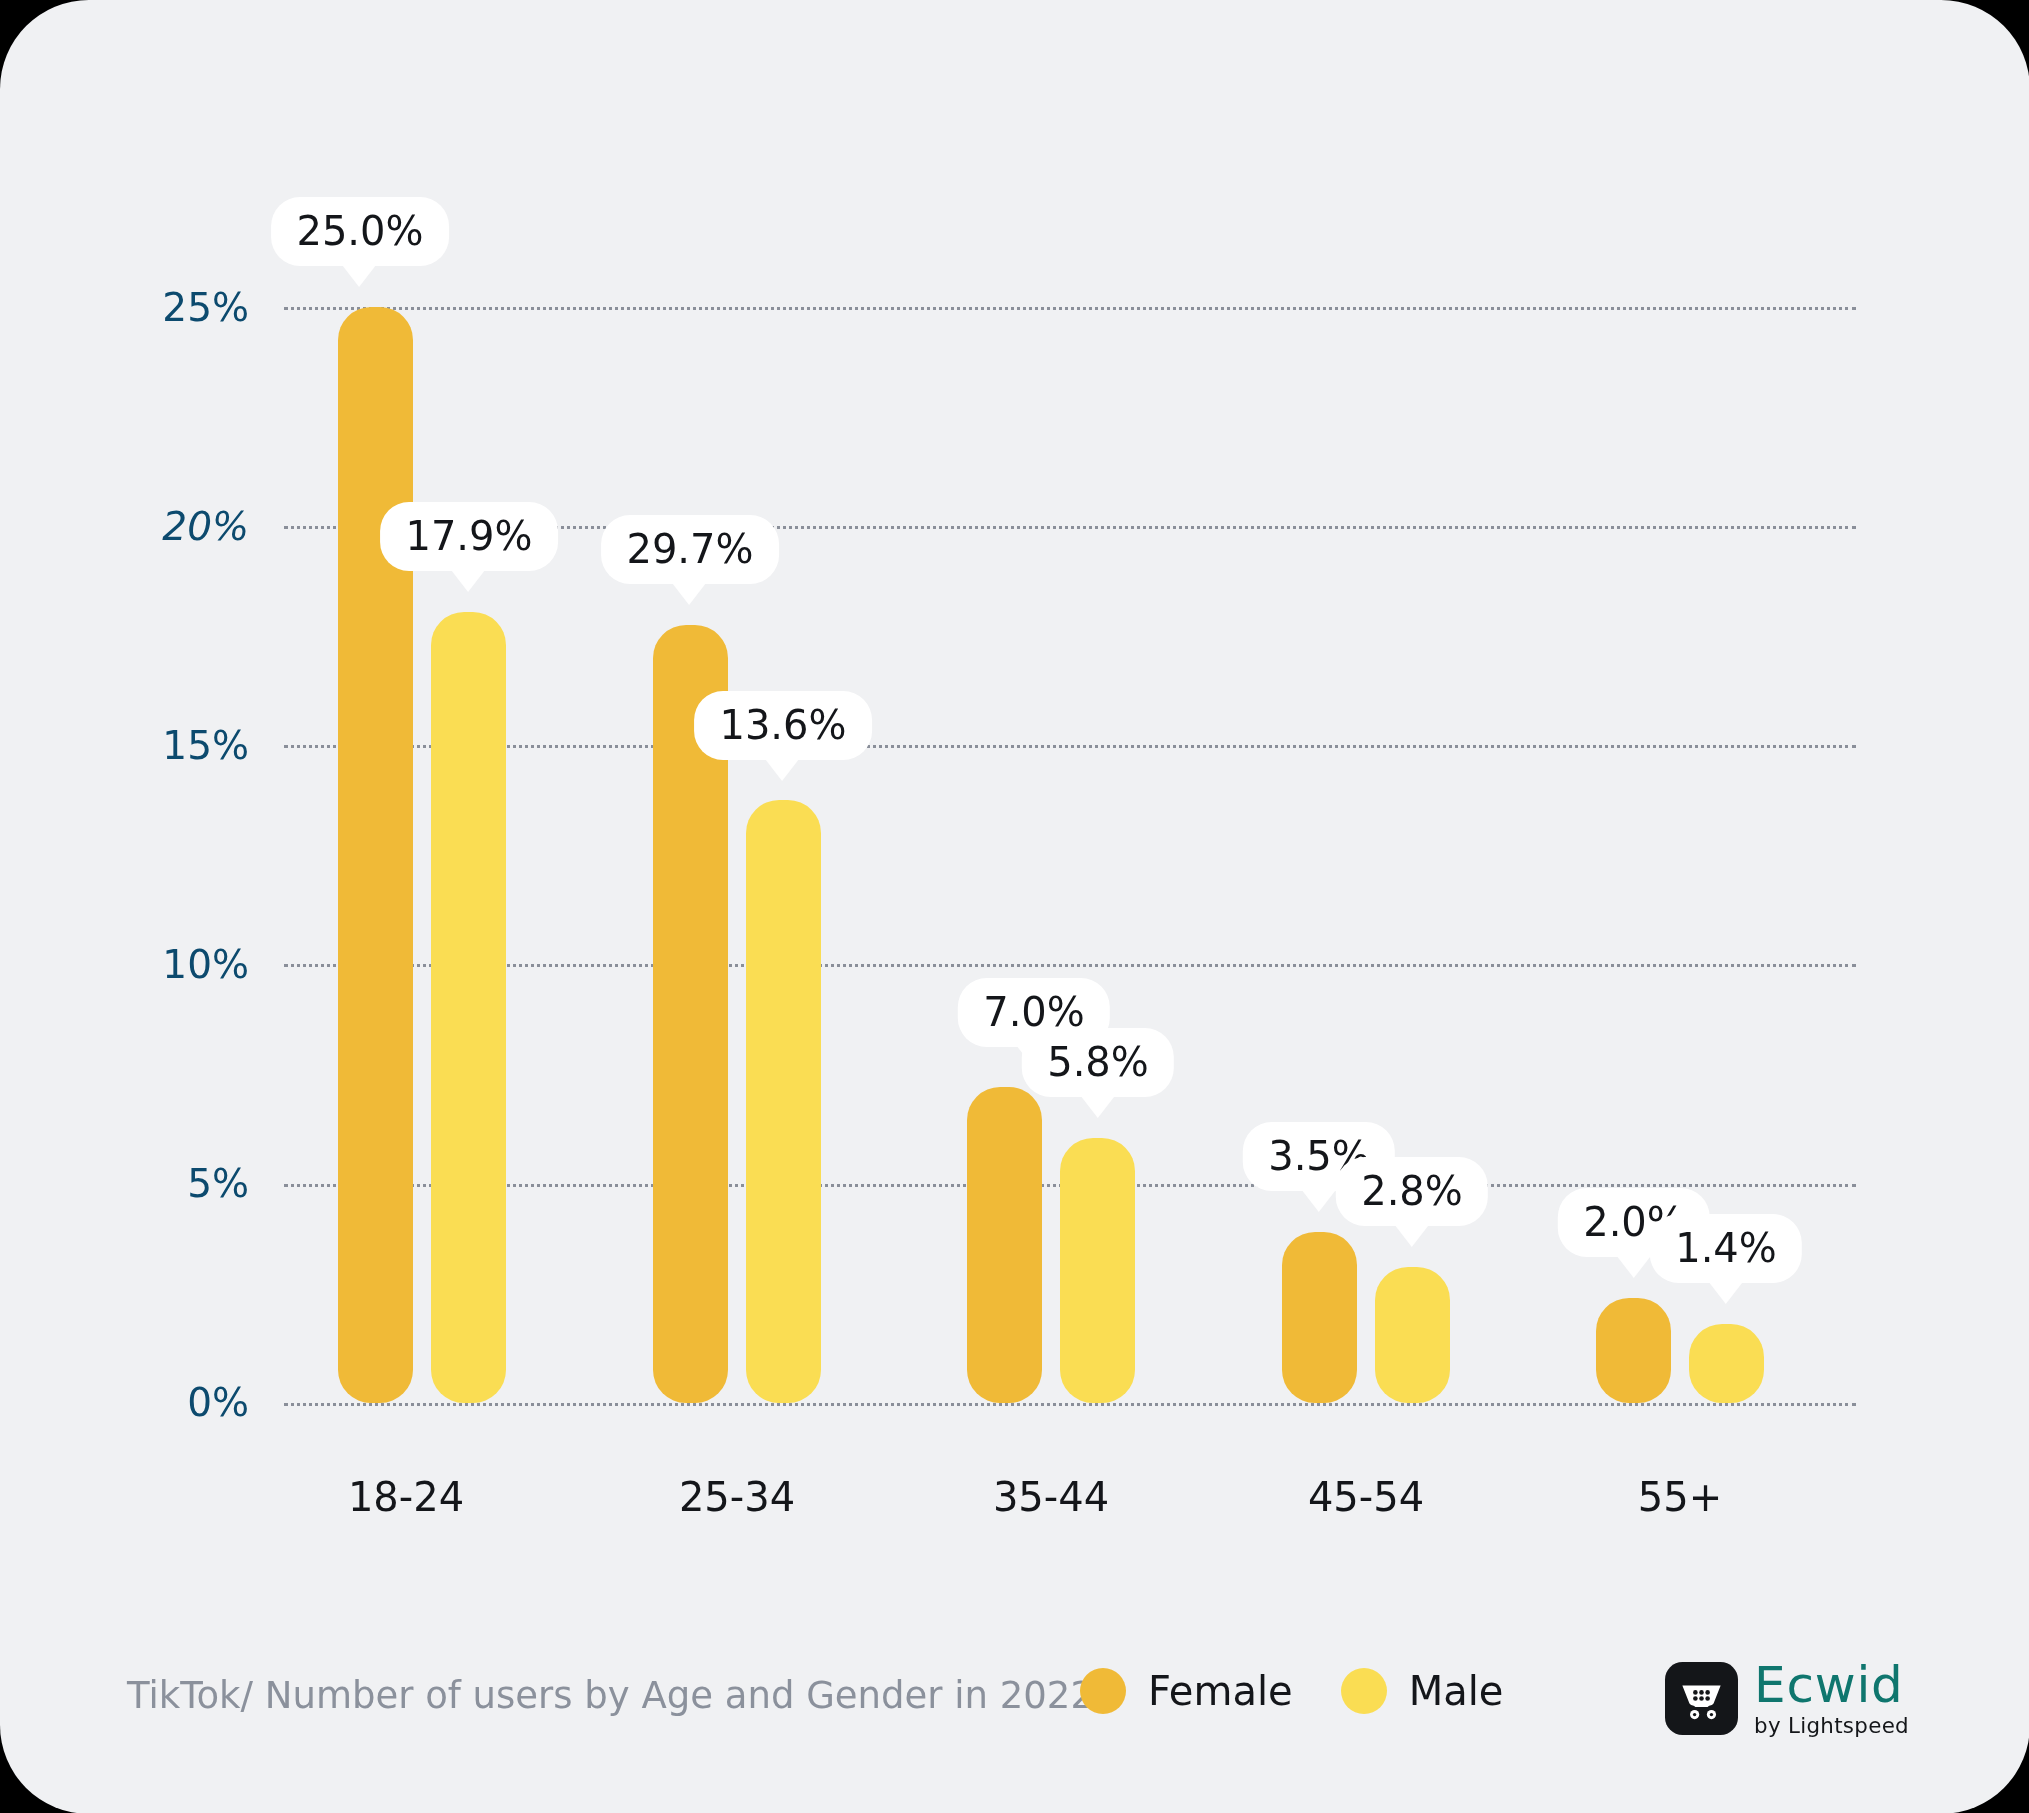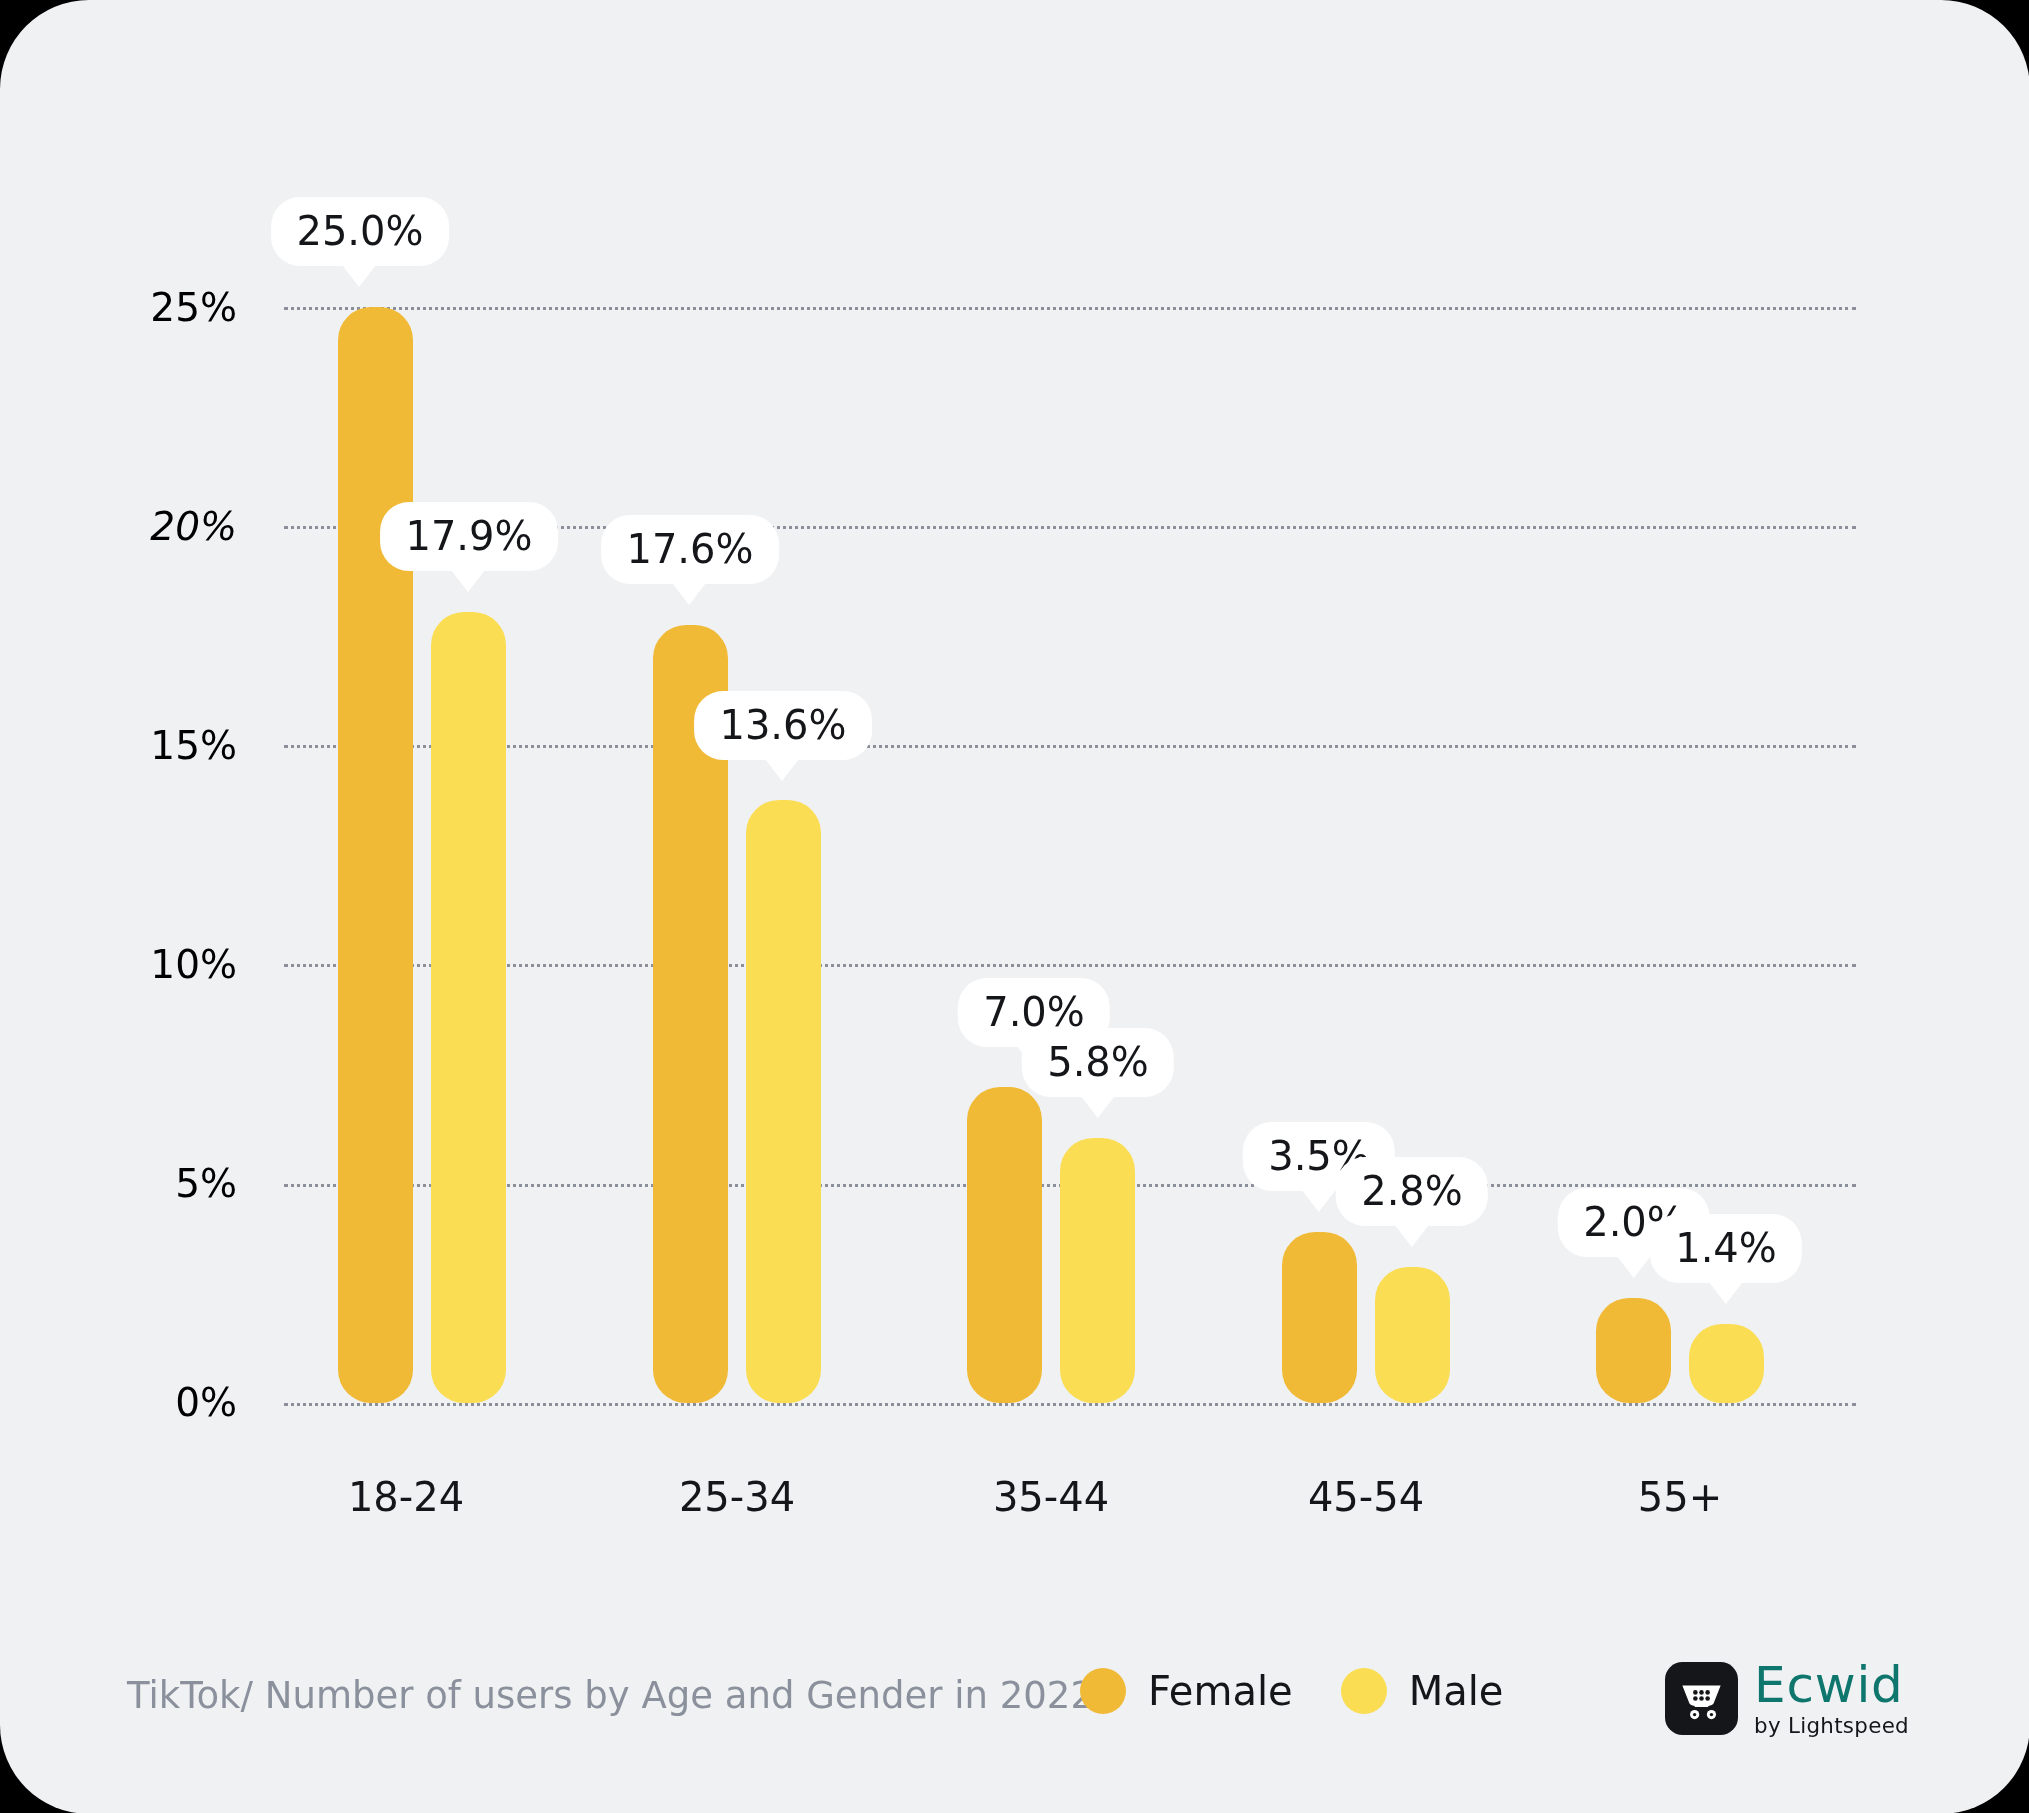--- a/index.html
+++ b/index.html
@@ -28,25 +28,25 @@
   }
   .gridline {
     position: absolute;
     left: 0;
     width: 100%;
     height: 0;
     border-top: 3.2px dotted #8A8F99;
   }
   .ylabel-wrap {
     position: absolute;
-    left: 86px;
+    left: 98px;
     width: 151px;
     text-align: right;
     font-size: 39px;
-    color: #000000;
+    color: #0c4a6e;
     transform: translateY(-50%);
     white-space: nowrap;
   }
 
   
   .group {
     position: absolute;
     bottom: 0;
     height: 100%;
   }
@@ -176,21 +176,21 @@
       <div class="gridline" style="top: 657px;"></div>
       <div class="gridline" style="top: 438px;"></div>
       <div class="gridline" style="top: 219px;"></div>
       <div class="gridline" style="top: 0px;"></div>
       <div class="tip" style="left: 76px; top: -110px;">25.0%</div>
       <div class="tip" style="left: 185px; top: 195px;">17.9%</div>
       <div class="group" style="left: 54px; width: 168px;">
         <div class="bar female" style="height: 1096px; background: rgb(240, 186, 55);"></div>
         <div class="bar male" style="height: 791px; background: rgb(250, 221, 83);"></div>
       </div>
-      <div class="tip" style="left: 406px; top: 208px;">17.6%</div>
+      <div class="tip" style="left: 406px; top: 208px;">29.7%</div>
       <div class="tip" style="left: 499px; top: 384px;">13.6%</div>
       <div class="group" style="left: 369px; width: 168px;">
         <div class="bar female" style="height: 778px; background: rgb(240, 186, 55);"></div>
         <div class="bar male" style="height: 603px; background: rgb(250, 221, 83);"></div>
       </div>
       <div class="tip" style="left: 750px; top: 671px;">7.0%</div>
       <div class="tip" style="left: 814px; top: 721px;">5.8%</div>
       <div class="group" style="left: 683px; width: 168px;">
         <div class="bar female" style="height: 316px; background: rgb(240, 186, 55);"></div>
         <div class="bar male" style="height: 265px; background: rgb(250, 221, 83);"></div>

